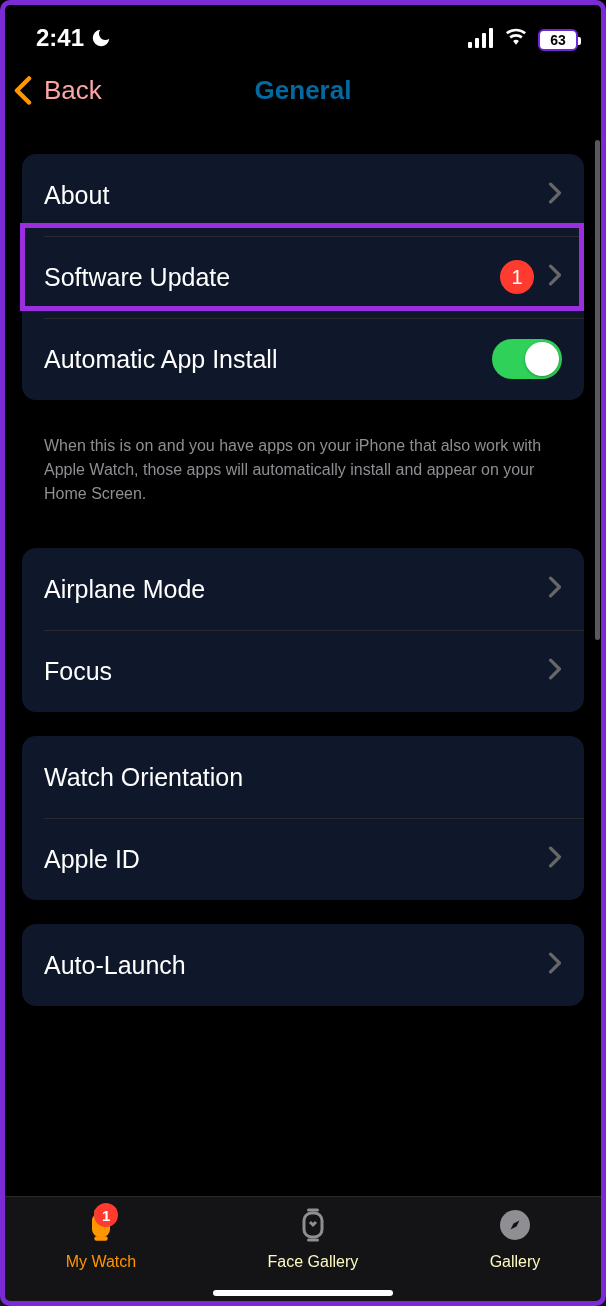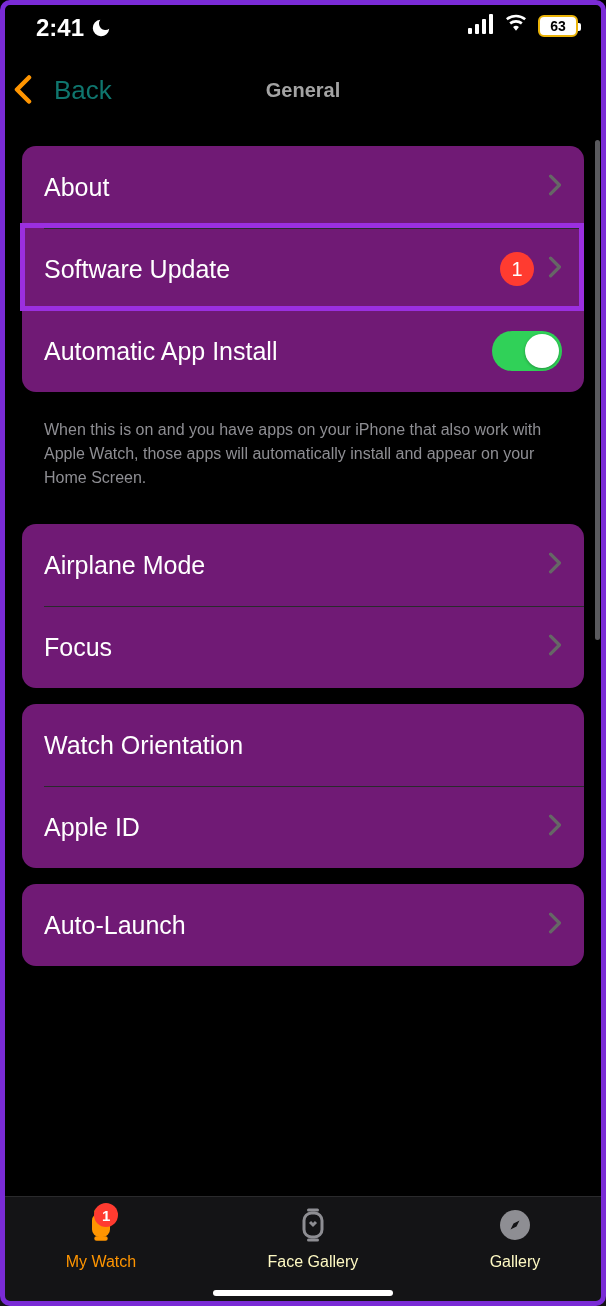--- a/index.html
+++ b/index.html
@@ -3,39 +3,39 @@
 <meta charset="utf-8">
 <style>
   * { margin: 0; padding: 0; box-sizing: border-box; }
   html, body { width: 606px; height: 1306px; background: #5d1b9e; font-family: -apple-system, "SF Pro Text", "Helvetica Neue", Arial, sans-serif; }
   .phone { position: relative; width: 606px; height: 1306px; background: #000; overflow: hidden; }
 
   
   .phone-border { position: absolute; inset: 0; border: 5px solid #7a2bd6; border-radius: 10px; pointer-events: none; z-index: 50; }
 
   
-  .status-bar { display: flex; justify-content: space-between; align-items: flex-start; padding: 14px 28px 6px 36px; height: 58px; color: #fff; }
+  .status-bar { display: flex; justify-content: space-between; align-items: flex-end; padding: 14px 28px 6px 36px; height: 58px; color: #fff; }
   .status-left { display: flex; align-items: center; gap: 6px; font-weight: 600; font-size: 24px; }
   .status-right { display: flex; align-items: center; gap: 9px; }
   .moon-icon svg { display:block; }
   .battery-box { display:flex; align-items:center; gap:2px; }
-  .battery-body { width: 40px; height: 22px; border: 2px solid #eab308; border-radius: 6px; display:flex; align-items:center; justify-content:center; font-size: 14px; font-weight:700; color:#000; background:#fff; position:relative; }
+  .battery-body { width: 40px; height: 22px; border: 2px solid #6d28d9; border-radius: 6px; display:flex; align-items:center; justify-content:center; font-size: 14px; font-weight:700; color:#000; background:#fff; position:relative; }
   .battery-body::after { content:""; position:absolute; right:-5px; top:6px; width:3px; height:8px; background:#fff; border-radius: 0 2px 2px 0; }
 
   
   .nav-header { position: relative; height: 64px; display:flex; align-items:center; justify-content:center; }
-  .back-btn { position:absolute; left: 14px; top: 50%; transform: translateY(-50%); display:flex; align-items:flex-start; gap:22px; color:#0f766e; font-size:26px; }
+  .back-btn { position:absolute; left: 14px; top: 50%; transform: translateY(-50%); display:flex; align-items:flex-end; gap:12px; color:#fca5a5; font-size:26px; }
   .back-btn svg { stroke:#ff9500; }
-  .nav-title { color:#a3a3a3; font-size:20px; font-weight:600; }
+  .nav-title { color:#0369a1; font-size:26px; font-weight:600; }
 
   
   .content { position:absolute; top: 130px; bottom: 110px; left: 10px; right: 10px; overflow: hidden; }
   .scroll-indicator { position:absolute; right: 6px; top: 140px; width: 5px; height: 500px; background: #5a5a5e; border-radius: 3px; z-index:40; }
 
-  .group { background: #701a75; border-radius: 14px; margin: 16px 12px; overflow:hidden; }
+  .group { background: #0f172a; border-radius: 14px; margin: 24px 12px; overflow:hidden; }
   .row { display:flex; align-items:center; justify-content:space-between; padding: 0 22px; min-height: 82px; position:relative; }
   .row + .row::before { content:""; position:absolute; left:22px; right:0; top:0; height:1px; background:#2a2a2c; }
   .row-label { color:#fff; font-size:25px; }
   .row-right { display:flex; align-items:center; gap:14px; }
   .row-value { color:#8e8e93; font-size:25px; }
   .chevron svg { stroke:#666; }
   .badge { background:#ff3b30; color:#fff; width:34px; height:34px; border-radius:50%; display:flex; align-items:center; justify-content:center; font-size:20px; font-weight:500; }
 
   .toggle { width:70px; height:40px; border-radius:20px; position:relative; }
   .toggle.on { background:#30d158; }

